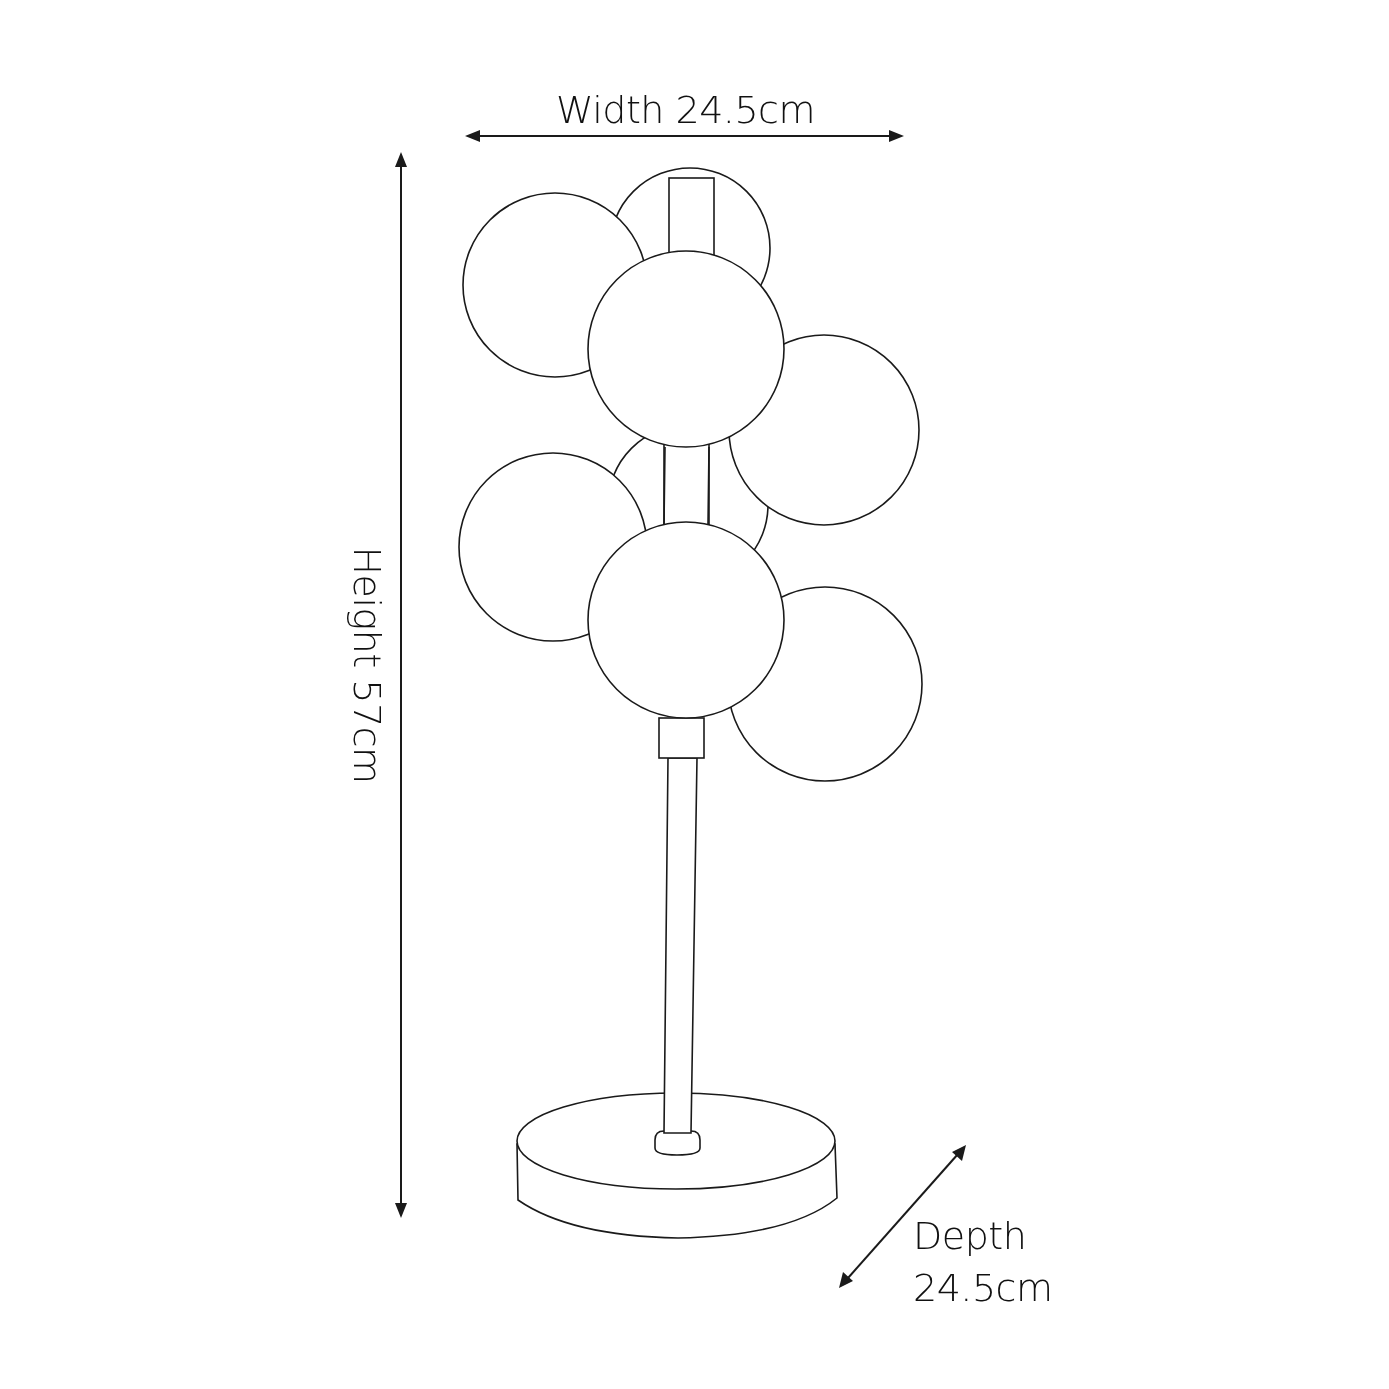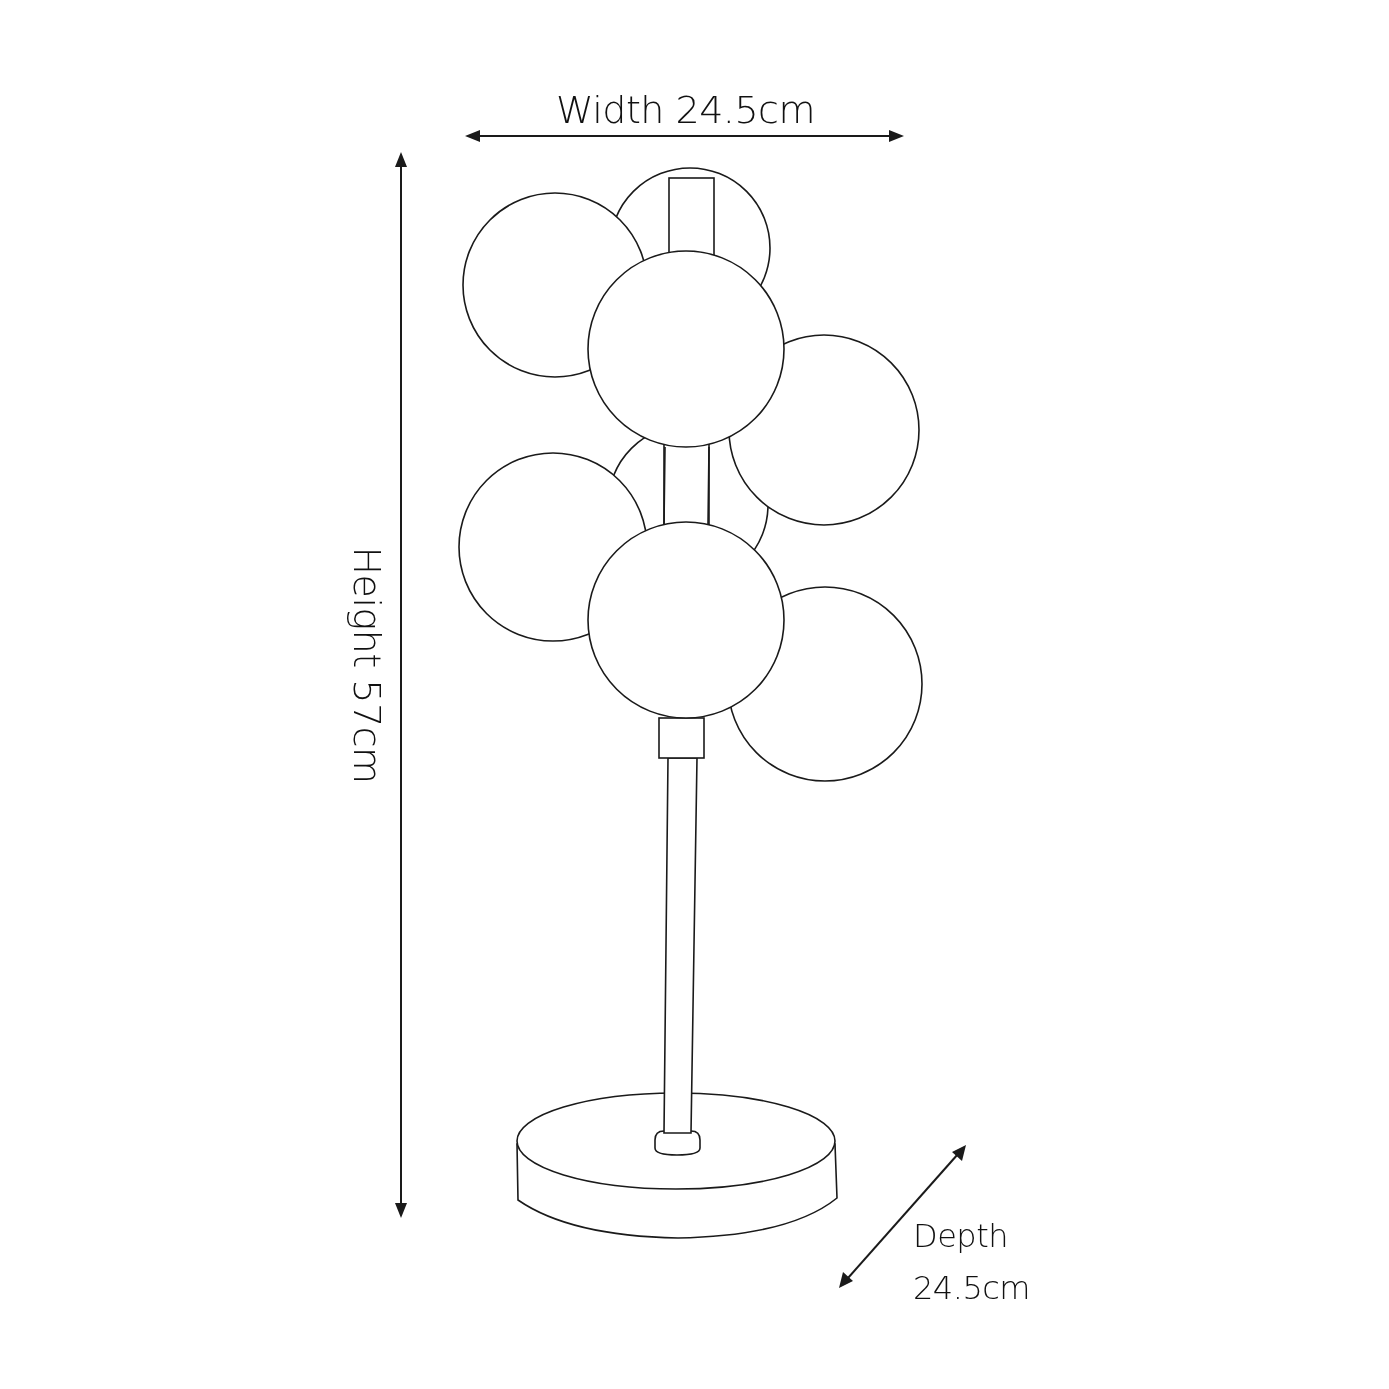--- a/index.html
+++ b/index.html
@@ -1,21 +1,21 @@
 <!DOCTYPE html>
 <html><head>
 <meta charset="utf-8">
 <style>
   html, body { margin: 0; padding: 0; background: #ffffff; }
   body { width: 1389px; height: 1389px; position: relative; overflow: hidden; }
   #diagram { position: absolute; left: 0; top: 0; width: 1389px; height: 1389px; }
   .label { position: absolute; font-family: "DejaVu Sans", sans-serif; color: #111111; font-weight: 300; white-space: nowrap; }
   .width-label { left: 556px; top: 88px; font-size: 38px; letter-spacing: -0.5px; text-align: right; }
   .height-label { left: 367px; top: 665px; font-size: 38px; transform-origin: center center; transform: translate(-50%, -50%) rotate(90deg); letter-spacing: -0.5px; }
-  .depth-label { left: 913px; top: 1210px; font-size: 32px; line-height: 52px; letter-spacing: -0.5px; }
+  .depth-label { left: 913px; top: 1210px; font-size: 38px; line-height: 52px; letter-spacing: -0.5px; }
   svg .ln { fill: none; stroke: #1a1a1a; stroke-width: 1.6; }
   svg .globe { fill: #ffffff; stroke: #1a1a1a; stroke-width: 1.6; }
   svg .arr { fill: #1a1a1a; stroke: none; }
   svg .dim { stroke: #1a1a1a; stroke-width: 2; fill: none; }
 </style>
 </head>
 <body>
 
 <div id="diagram">
   <svg width="1389" height="1389" viewBox="0 0 1389 1389" xmlns="http://www.w3.org/2000/svg">

